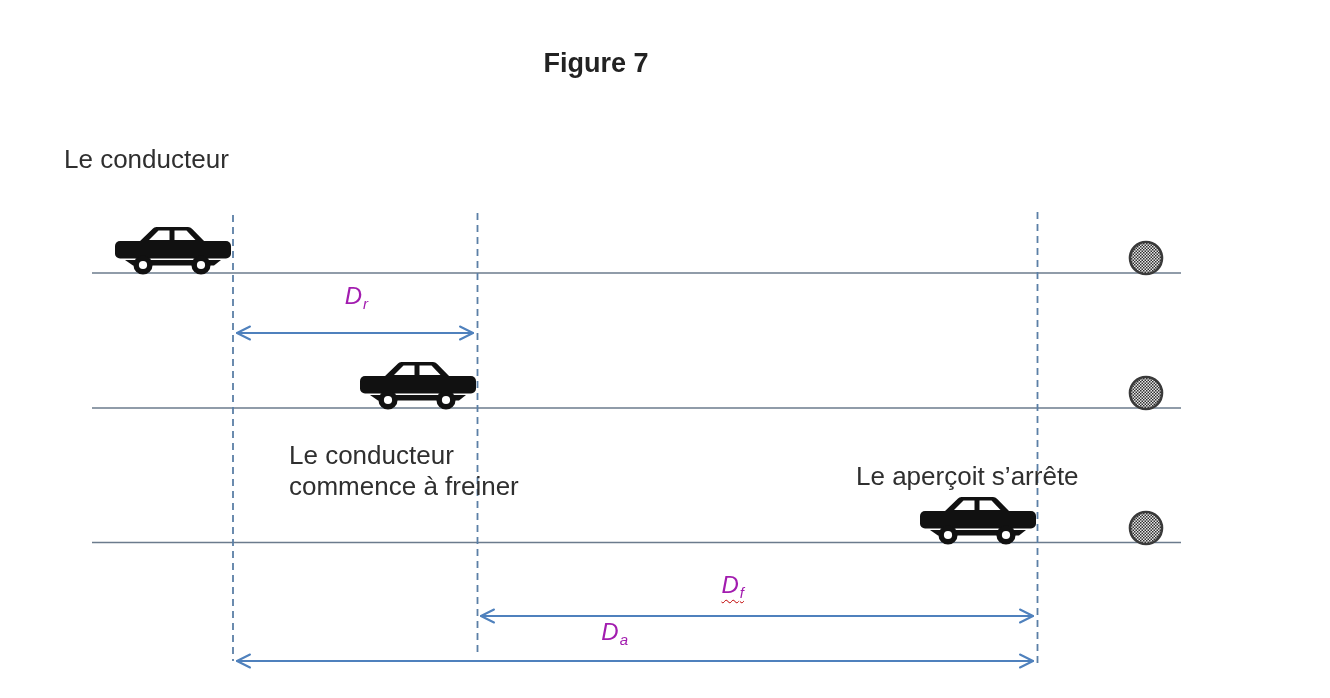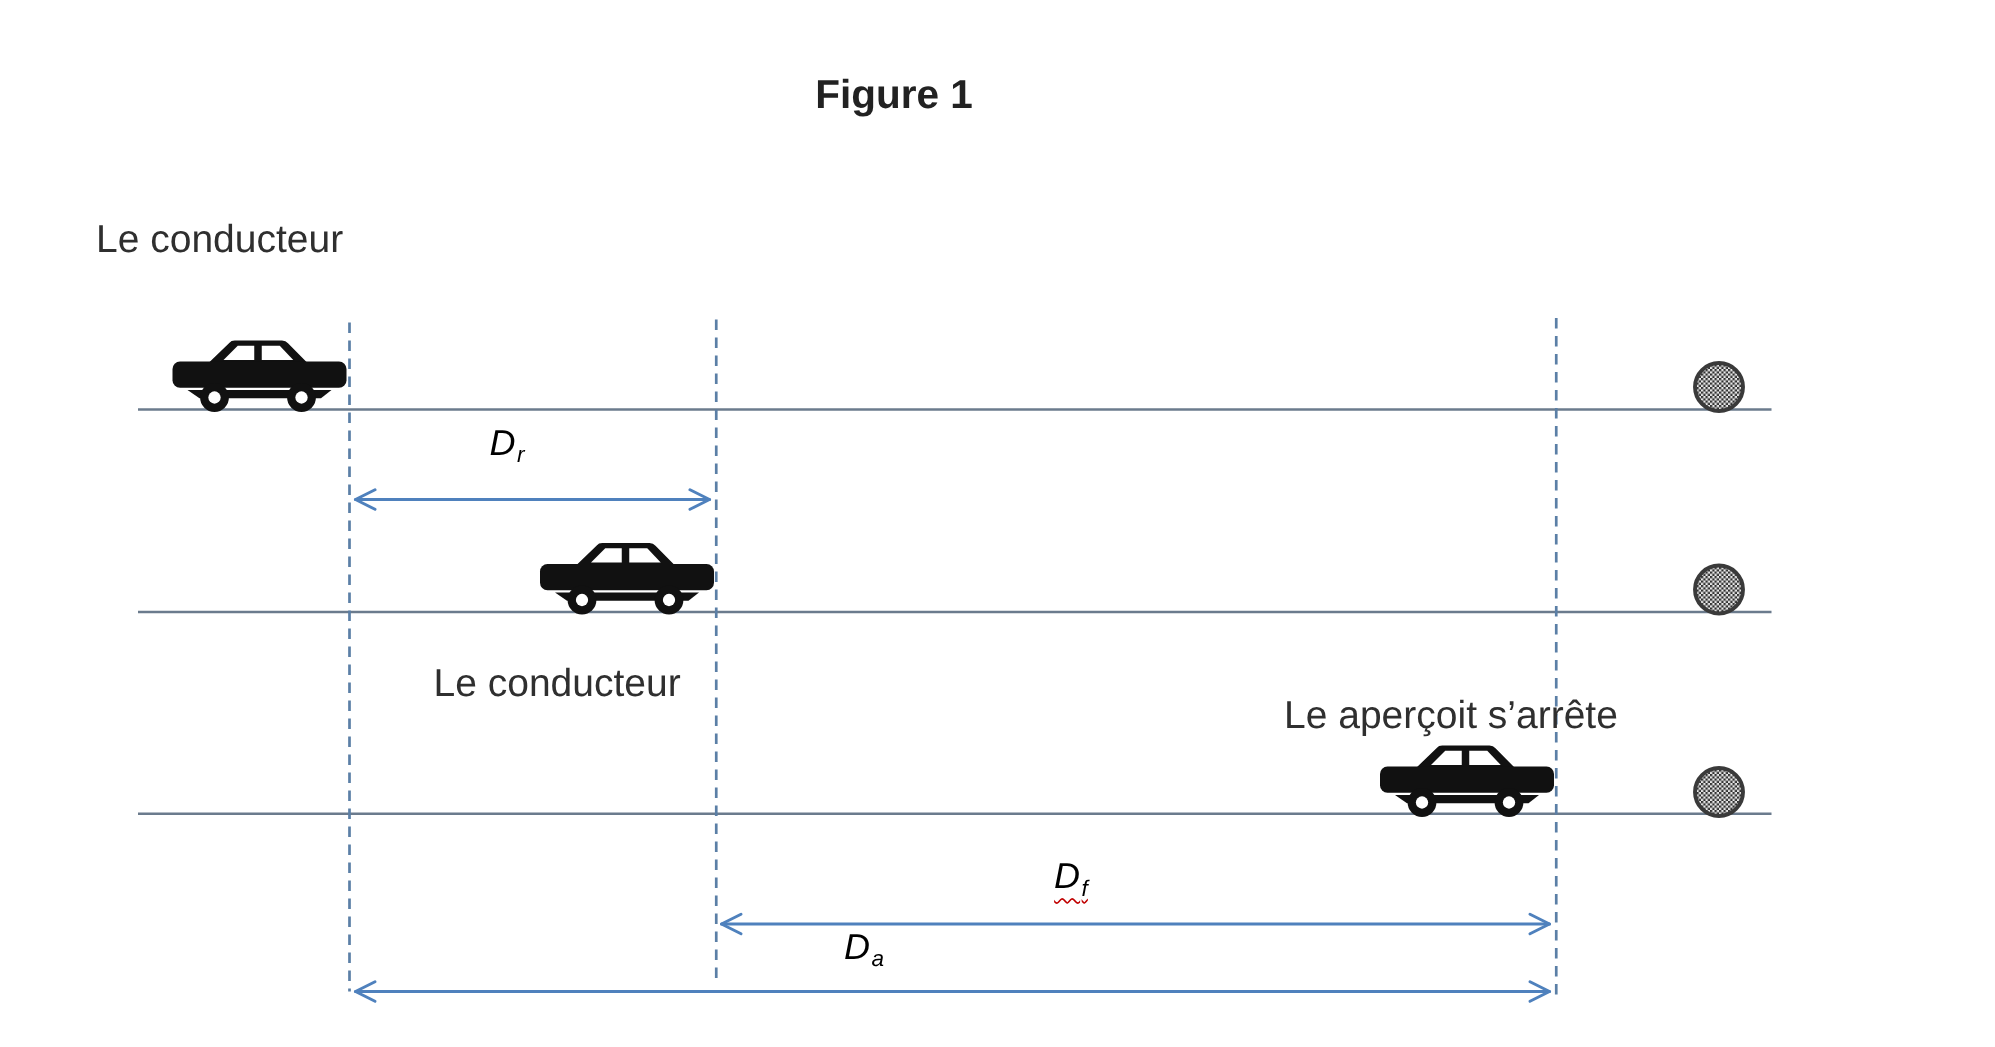--- a/index.html
+++ b/index.html
@@ -28,22 +28,22 @@
   .arrow{stroke:var(--arrow);stroke-width:2;fill:none;stroke-linecap:round;stroke-linejoin:round;}
   .car-part{fill:var(--car);}
   .car-window{fill:#ffffff;}
   .obstacle-circle{stroke:var(--obstacle-border);stroke-width:2.6;}
   .txt{position:absolute;font-size:26px;line-height:31px;color:var(--text);}
   .figure-title{
     position:absolute;left:446px;top:48px;width:300px;
     text-align:center;font-size:27px;font-weight:bold;color:#222;
   }
   .dist-label{
-    position:absolute;width:60px;text-align:center;
-    font-size:24px;font-style:italic;color:#000000;
+    position:absolute;width:60px;text-align:right;
+    font-size:24px;font-style:italic;color:#a21caf;
   }
   .dist-label .sub{
     font-size:15px;font-style:italic;
     position:relative;bottom:-5px;margin-left:1px;
   }
   .squiggle{
     text-decoration-line:underline;
     text-decoration-style:wavy;
     text-decoration-color:var(--spellcheck-underline);
     text-decoration-thickness:1px;
@@ -103,39 +103,40 @@
 
     <use href="#car" x="113" y="225" width="120" height="50"></use>
     <use href="#car" x="358" y="360" width="120" height="50"></use>
     <use href="#car" x="918" y="495" width="120" height="50"></use>
 
     <circle class="obstacle-circle" cx="1146" cy="258" r="16" fill="url(#checker)"></circle>
     <circle class="obstacle-circle" cx="1146" cy="393" r="16" fill="url(#checker)"></circle>
     <circle class="obstacle-circle" cx="1146" cy="528" r="16" fill="url(#checker)"></circle>
   </svg>
 
-  <div class="figure-title">Figure 1</div>
+  <div class="figure-title">Figure 7</div>
 
   <div class="txt" style="left:64px;top:144px;">
     <span style="display:block">Le conducteur</span>
   </div>
 
   <div class="txt" style="left:289px;top:440px;">
     <span style="display:block">Le conducteur</span>
+    <span style="display:block">commence à freiner</span>
   </div>
 
   <div class="txt" style="left:856px;top:461px;">
     <span>Le aperçoit s’arrête</span>
   </div>
 
   <div class="dist-label" style="left:308px;top:282px;">
     <span>D</span><span class="sub">r</span>
   </div>
 
   <div class="dist-label" style="left:684px;top:571px;">
     <span class="squiggle"><span>D</span><span class="sub">f</span></span>
   </div>
 
-  <div class="dist-label" style="left:546px;top:618px;">
+  <div class="dist-label" style="left:568px;top:618px;">
     <span>D</span><span class="sub">a</span>
   </div>
 
 </div>
 
 </body></html>

